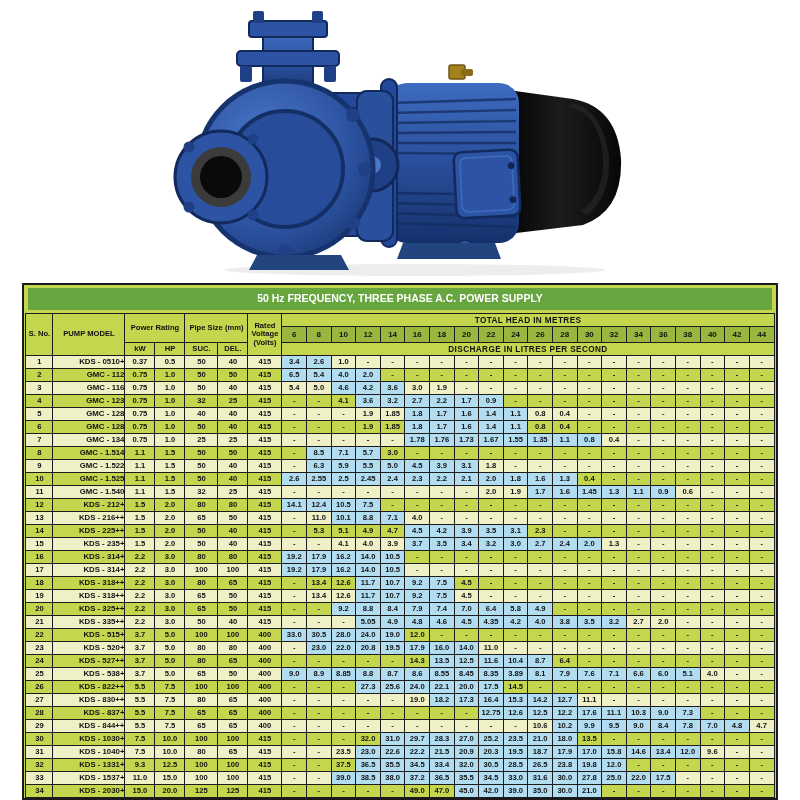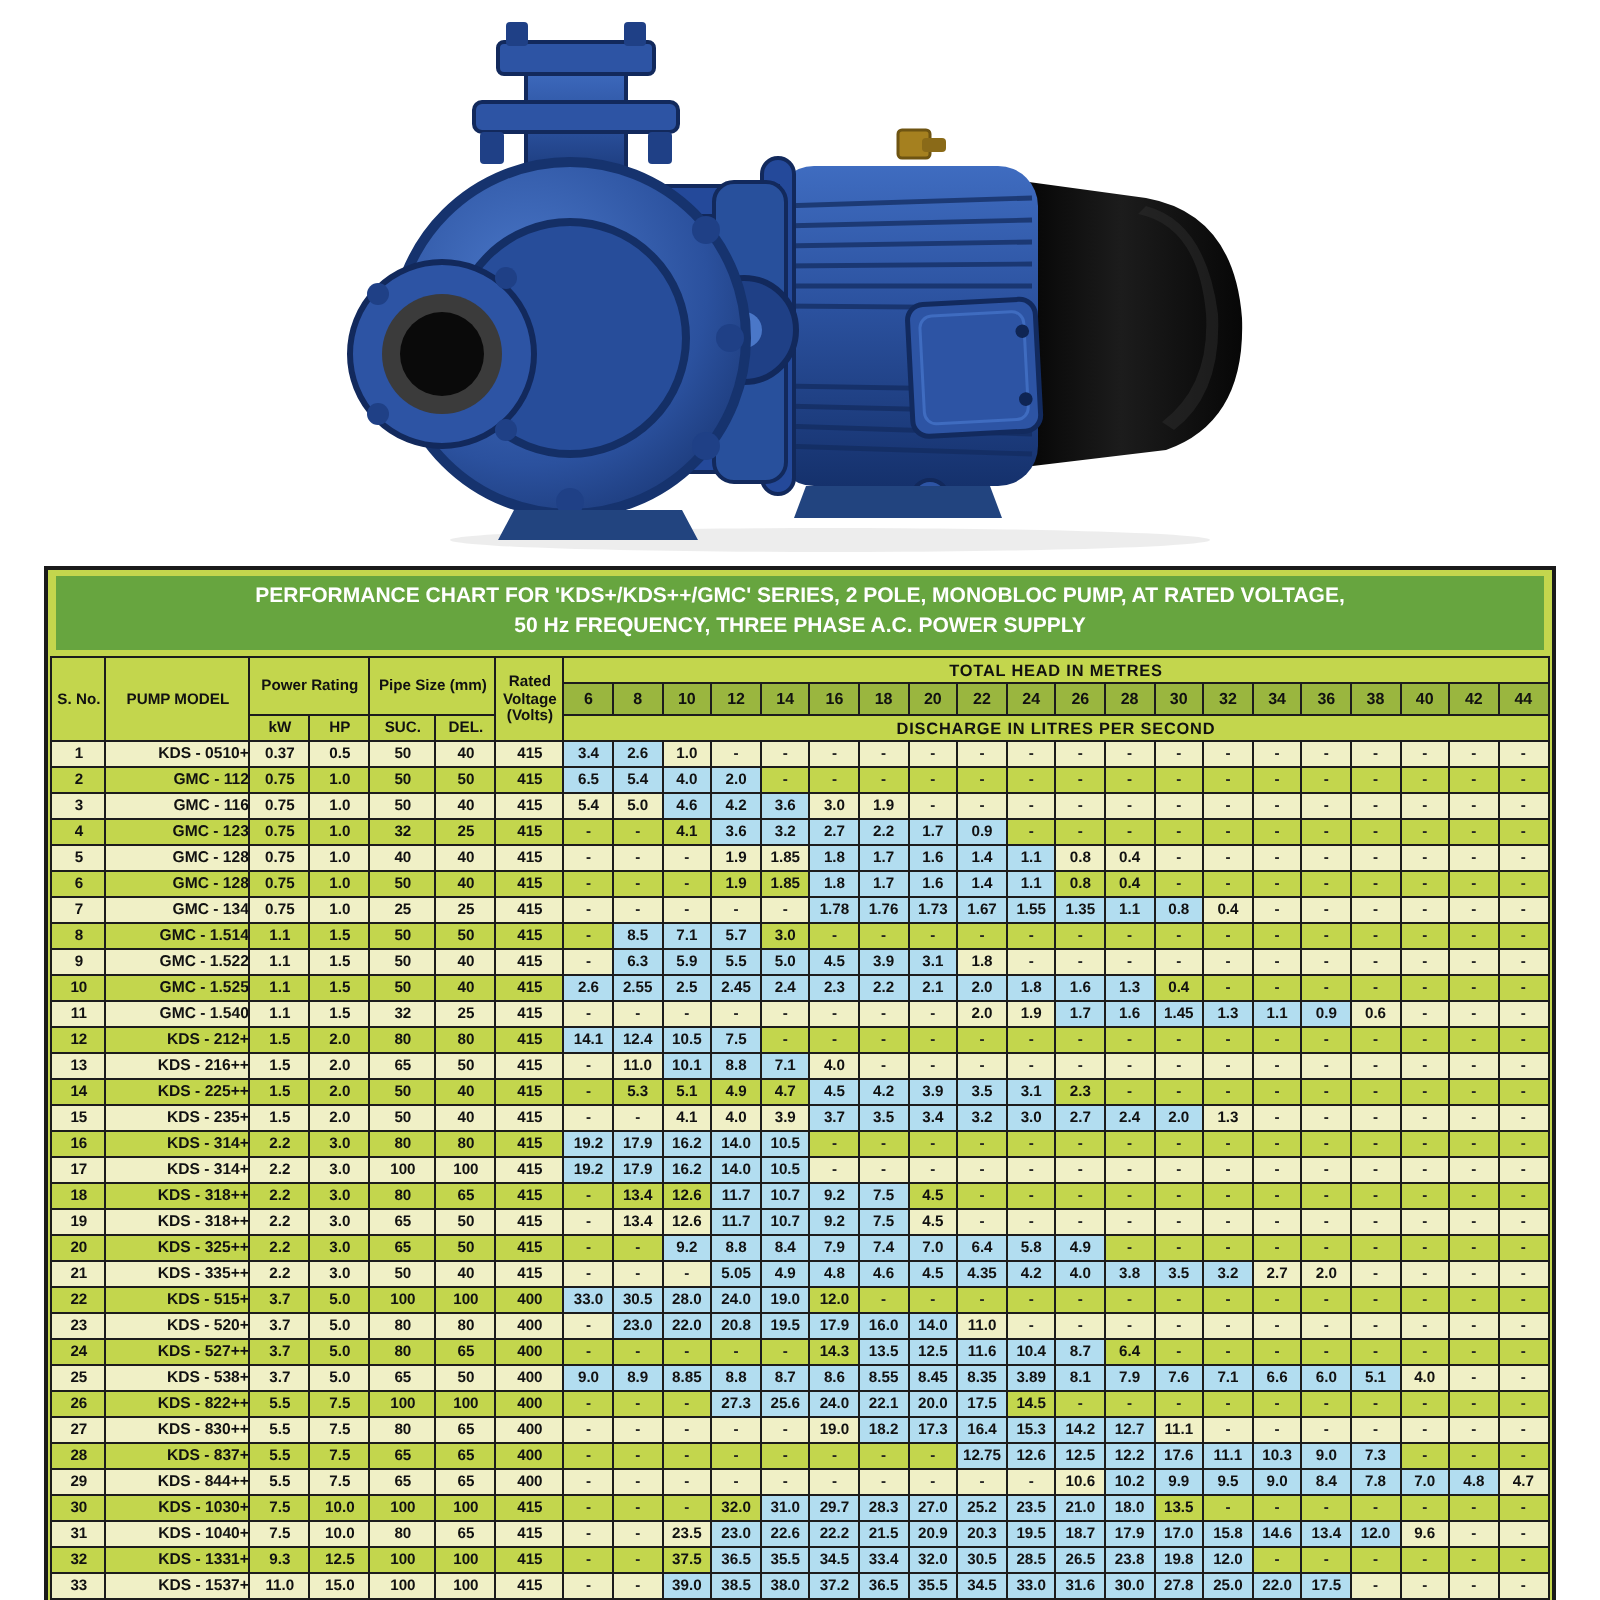--- a/index.html
+++ b/index.html
@@ -123,21 +123,20 @@
       <circle cx="88" cy="132" r="5.5" fill="#1f4086"></circle>
         <circle cx="88" cy="208" r="5.5" fill="#1f4086"></circle>
     </g>
 
     <path d="M92,248 L176,248 L184,263 L84,263 Z" fill="#22447f"></path>
     <path d="M238,236 L330,236 L336,252 L232,252 Z" fill="#22447f"></path>
   </svg>
 
   <div id="chart">
     <div id="title-bar">
-      <div>PERFORMANCE CHART FOR 'KDS+/KDS++/GMC' SERIES, 2 POLE, MONOBLOC PUMP, AT RATED VOLTAGE,</div>
       <div>50 Hz FREQUENCY, THREE PHASE A.C. POWER SUPPLY</div>
     </div>
     <table>
       <colgroup>
         <col style="width:27px">
           <col style="width:72px">
           <col style="width:30px">
           <col style="width:30px">
         <col style="width:33px">
           <col style="width:30px">

